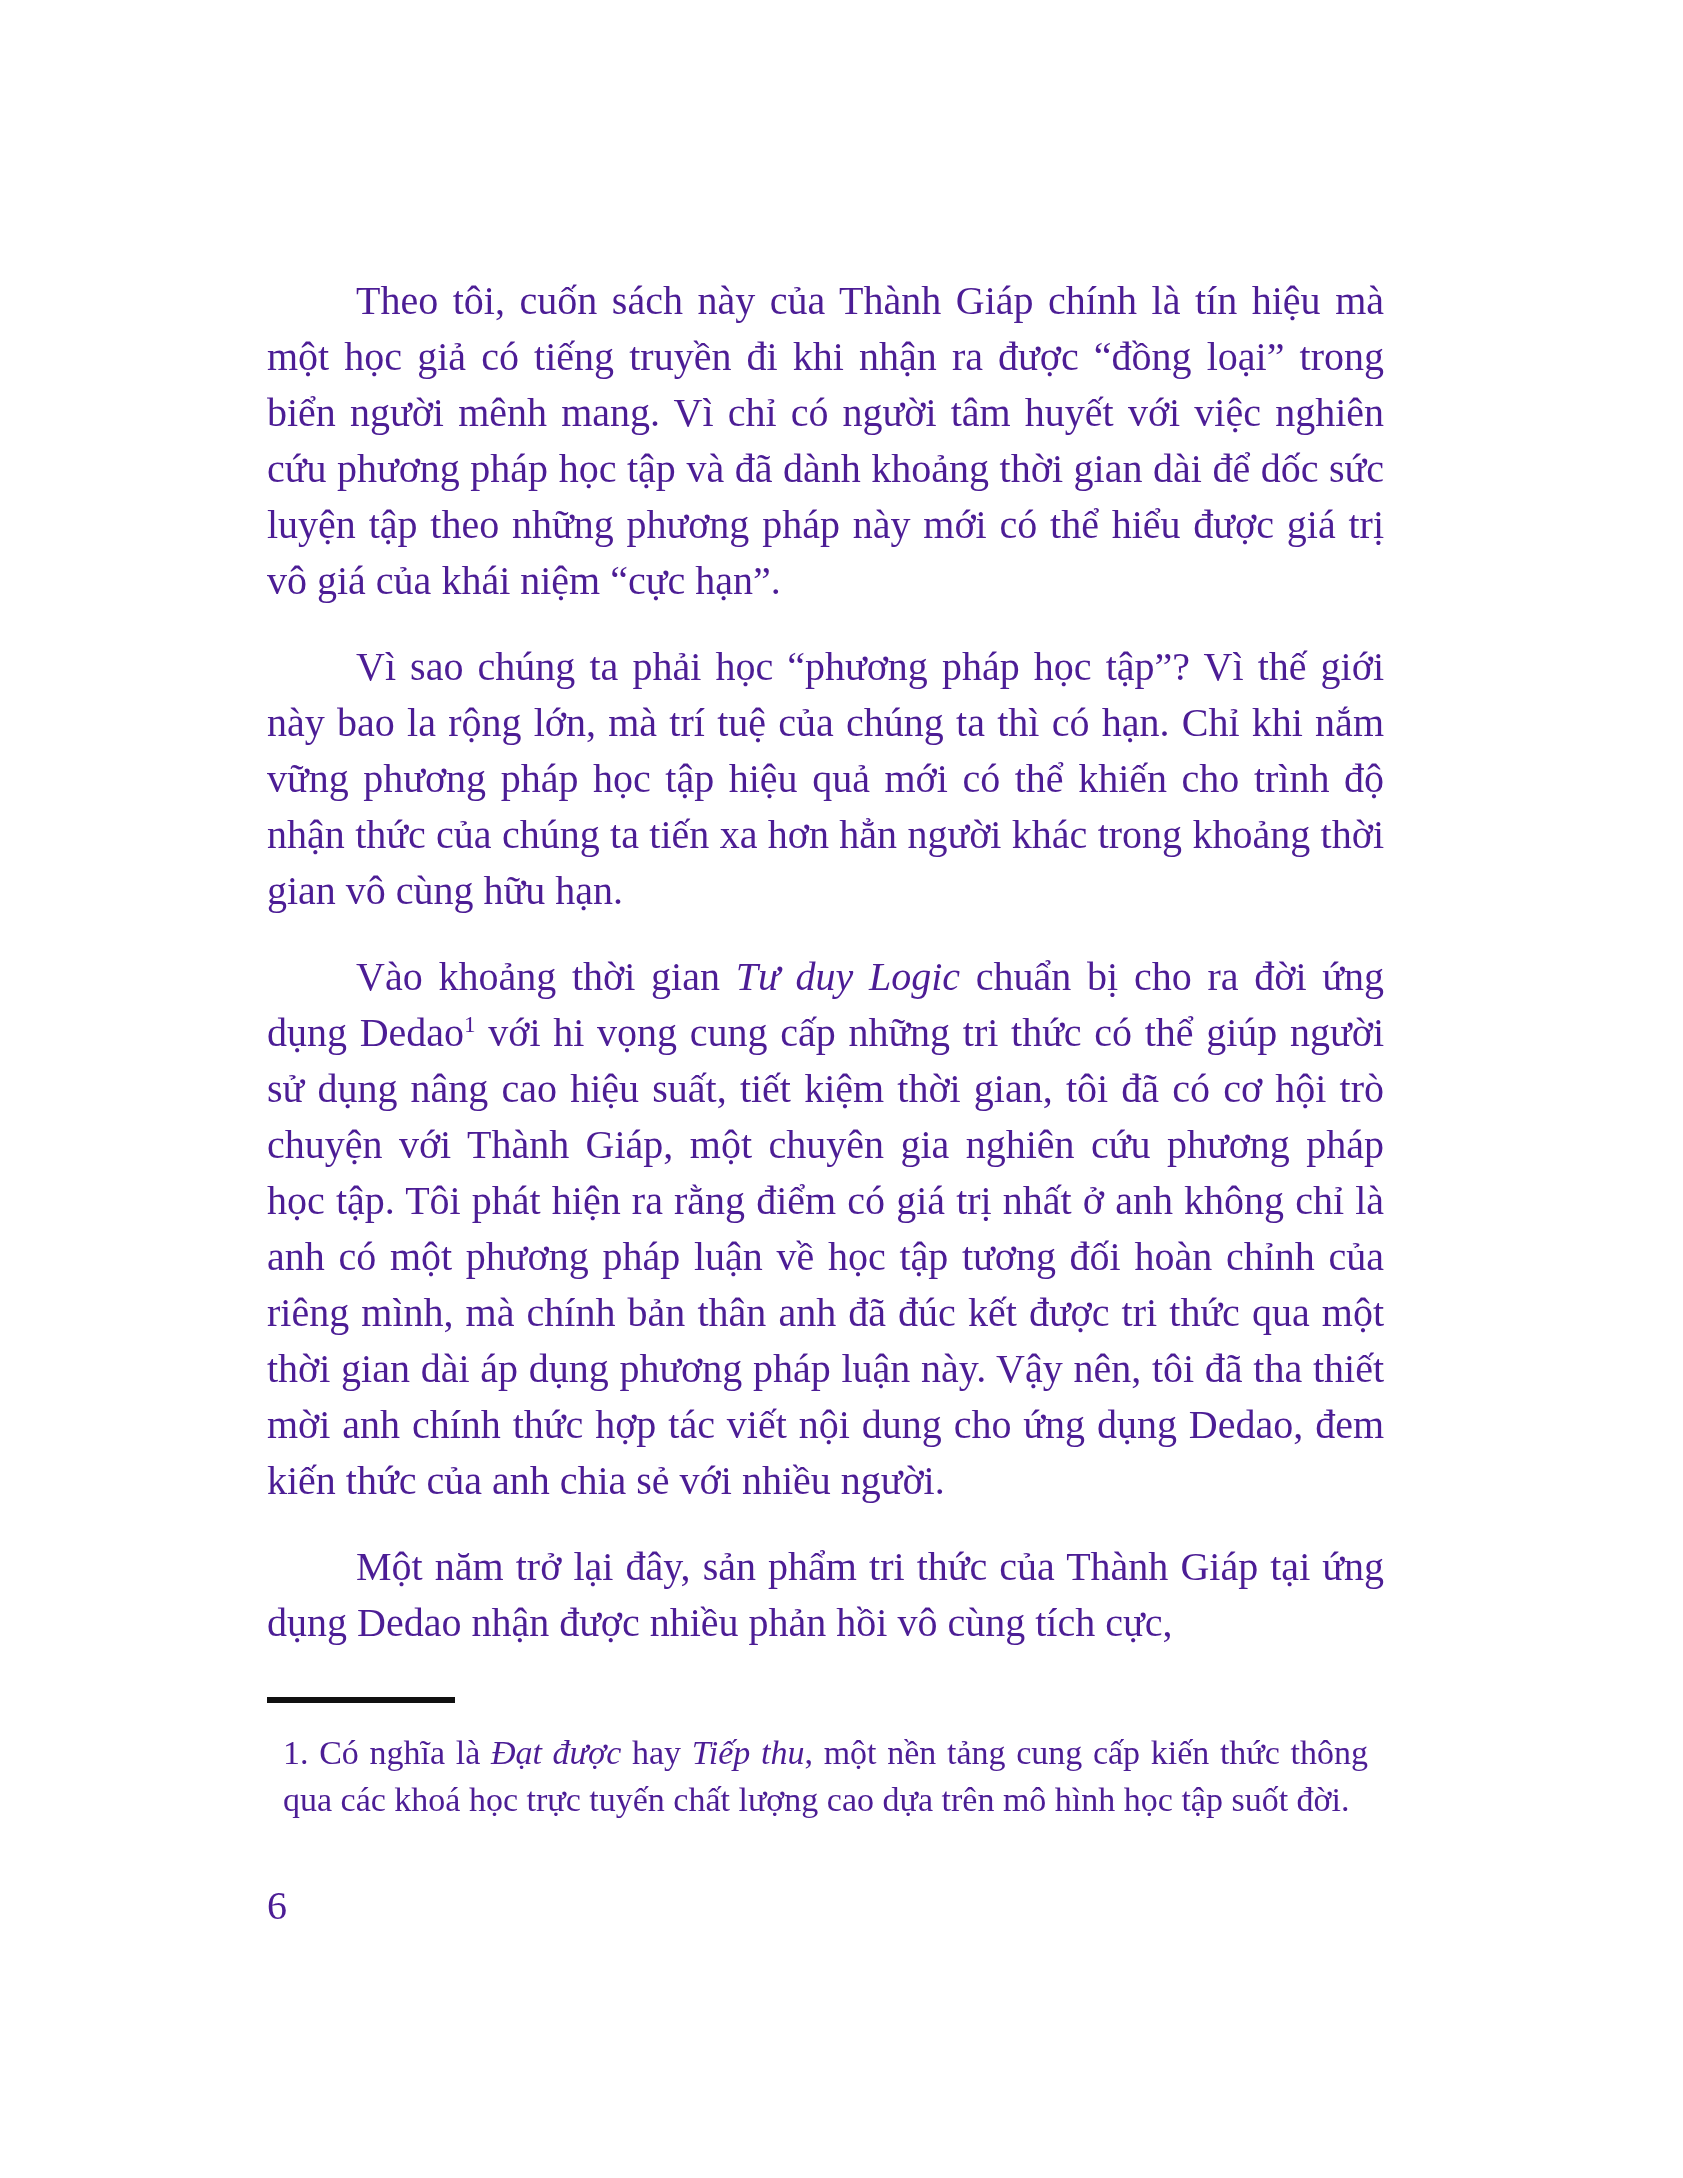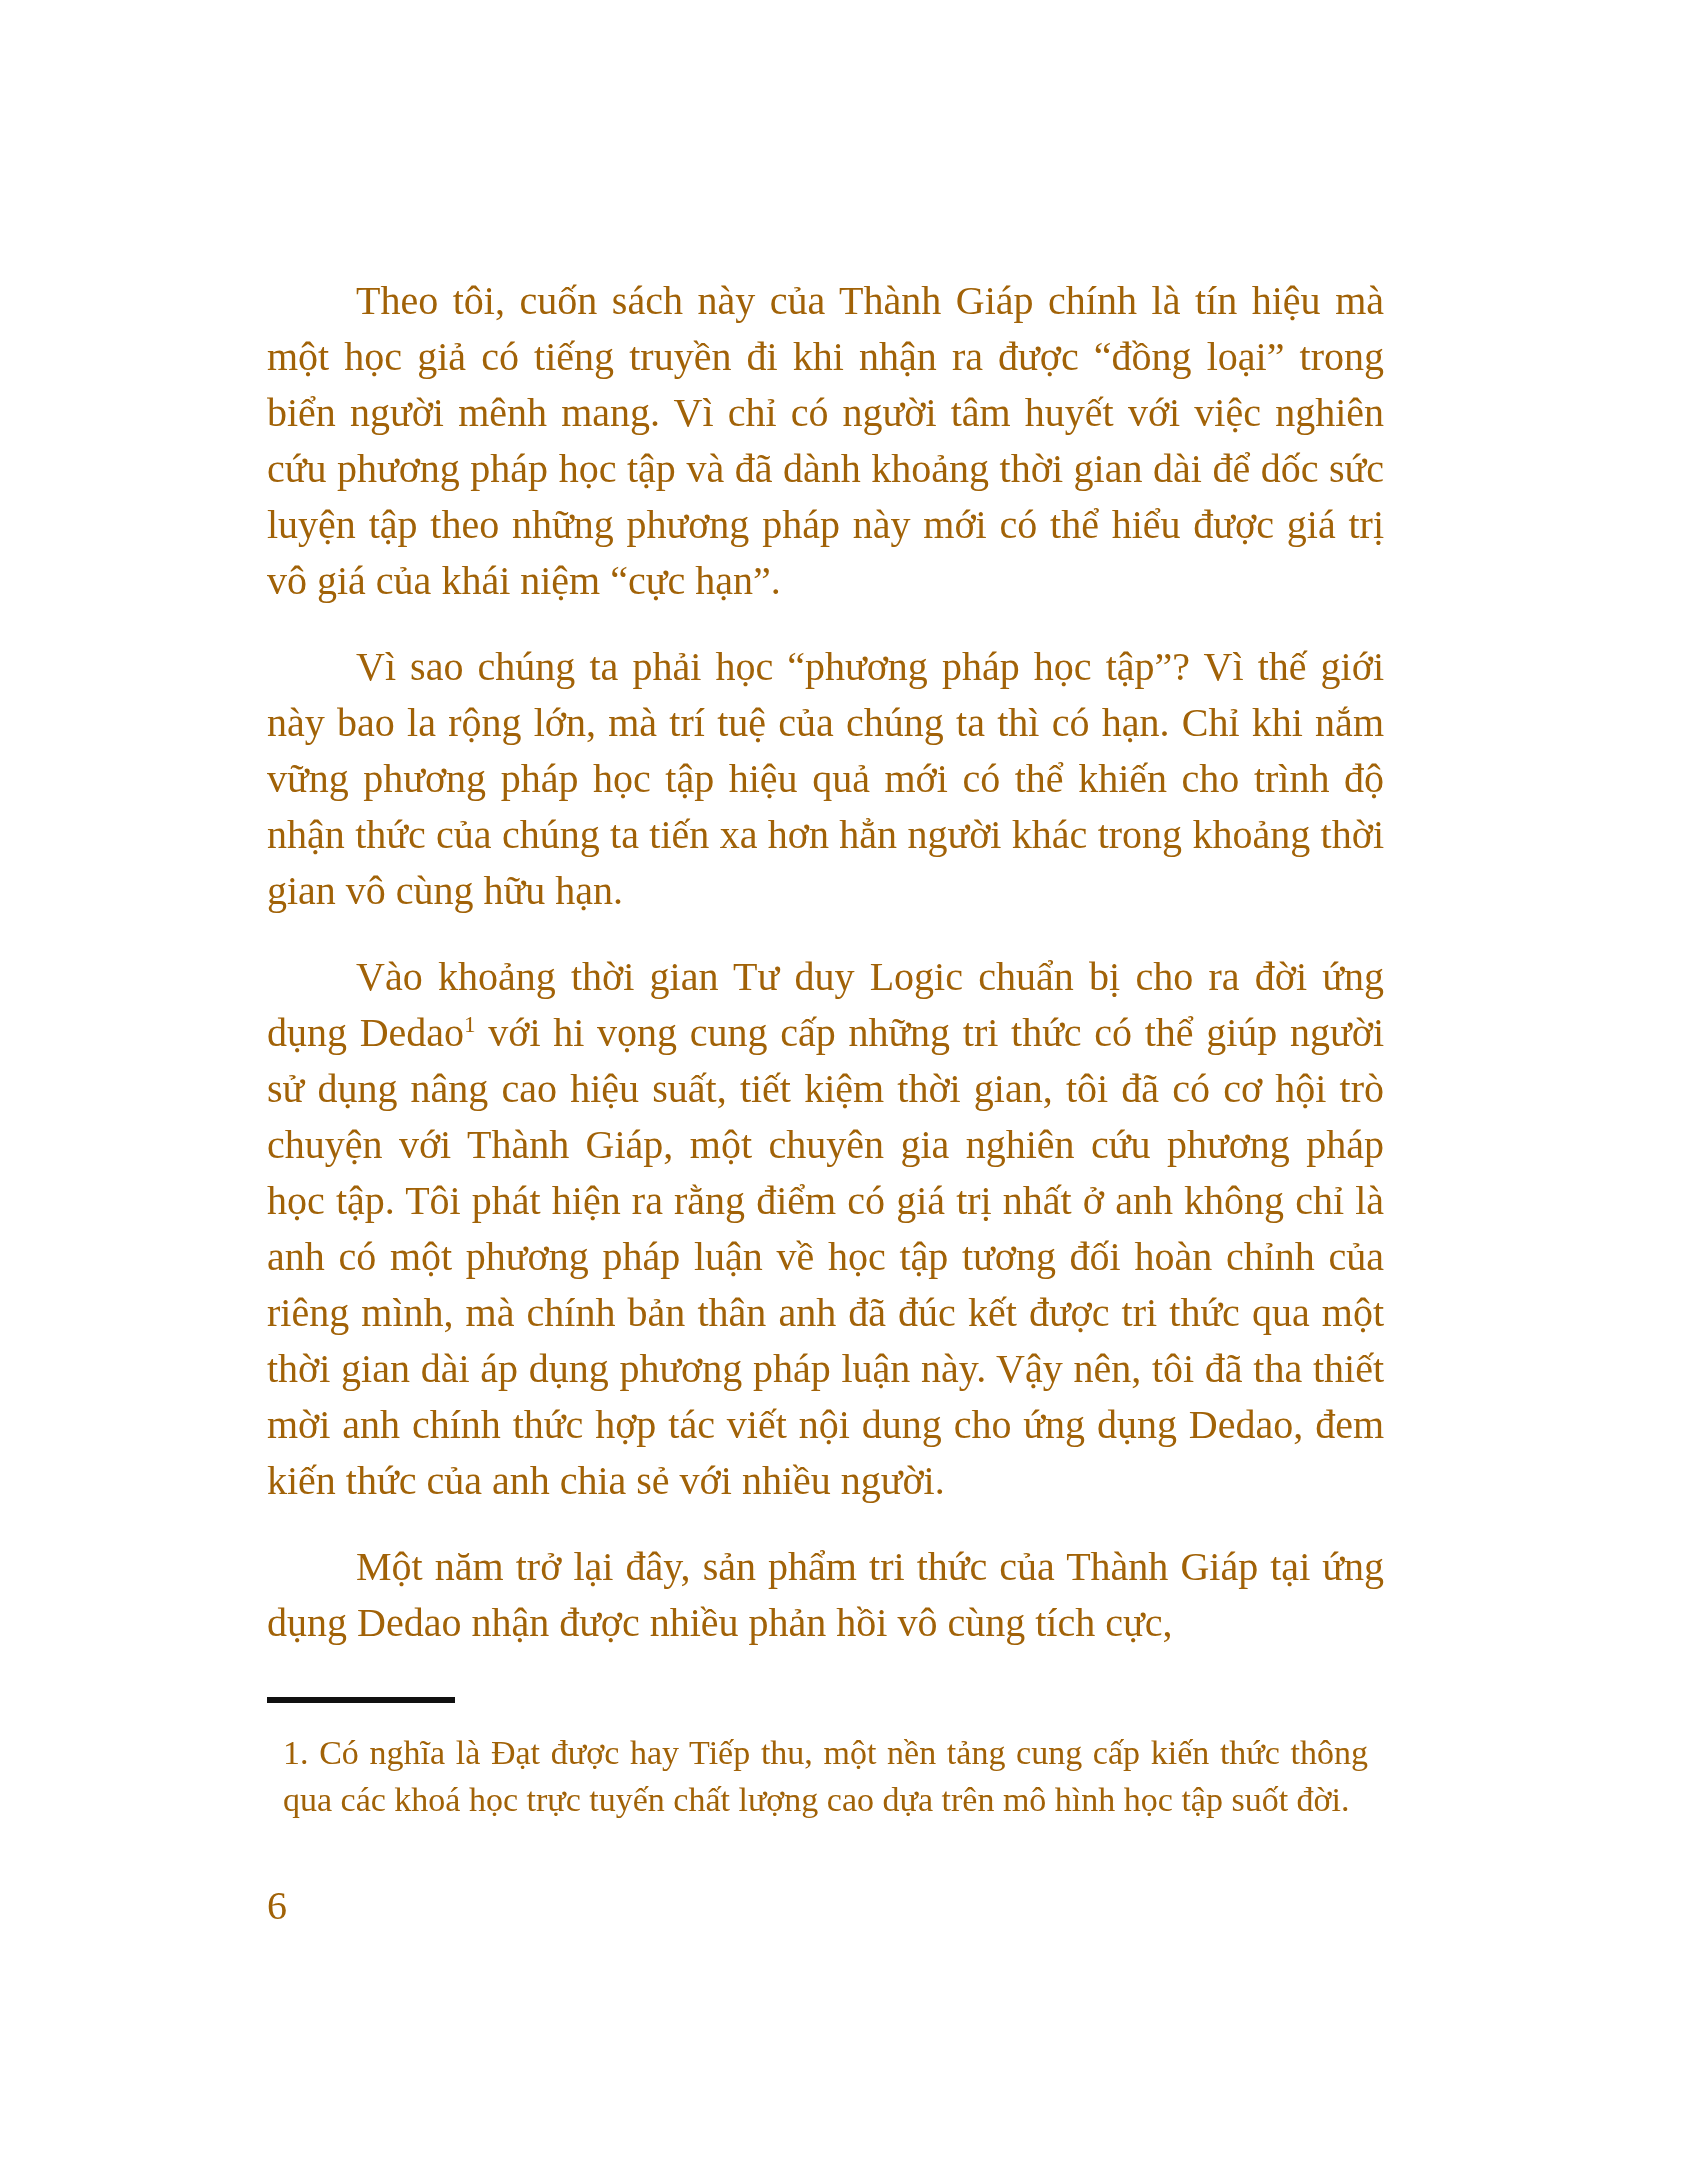--- a/index.html
+++ b/index.html
@@ -6,41 +6,42 @@
     margin: 0;
     padding: 0;
     background: #ffffff;
   }
   .page {
     position: relative;
     width: 1500px;
     height: 2178px;
     background: #ffffff;
     font-family: "Liberation Serif", serif;
-    color: #a16207;
+    color: #4c1d95;
     box-sizing: border-box;
     overflow: hidden;
   }
   .content {
     position: absolute;
     left: 267px;
     top: 273px;
     width: 1117px;
   }
   .para {
     margin: 0 0 30px 0;
     font-size: 40px;
     line-height: 56px;
     text-align: justify;
     text-indent: 89px;
   }
   .para:last-child {
     margin-bottom: 8px;
   }
   .italic {
+    font-style: italic;
   }
   sup {
     font-size: 0.58em;
     line-height: 0;
     vertical-align: super;
   }
   .footnote-area {
     margin-top: 46px;
     width: 1117px;
   }

